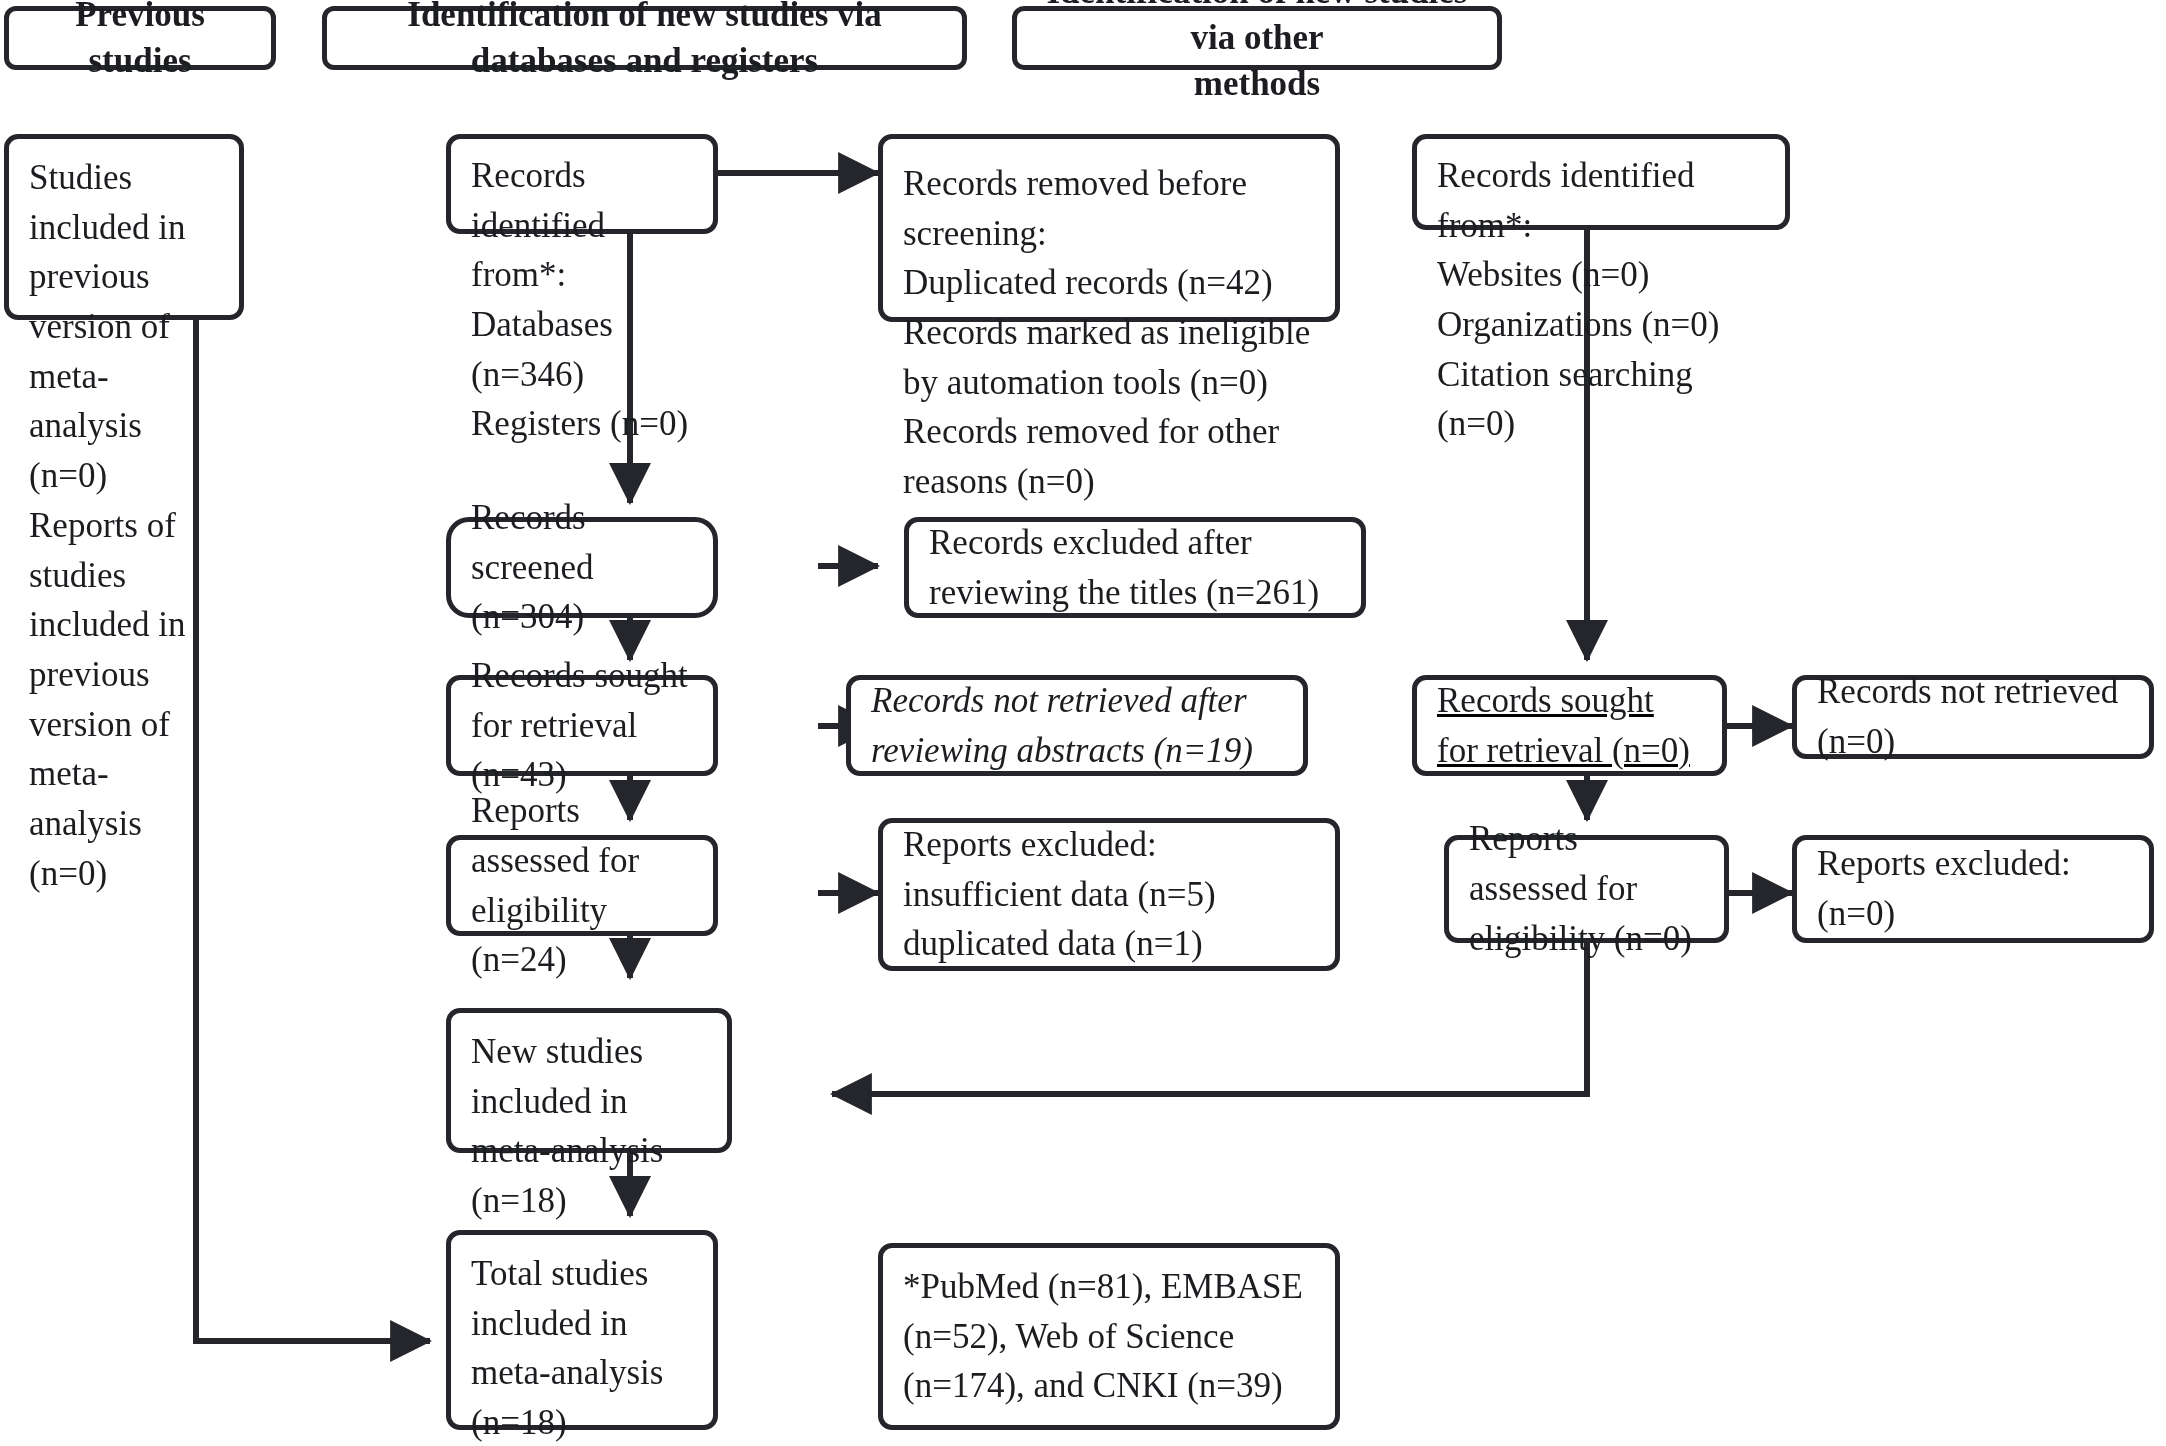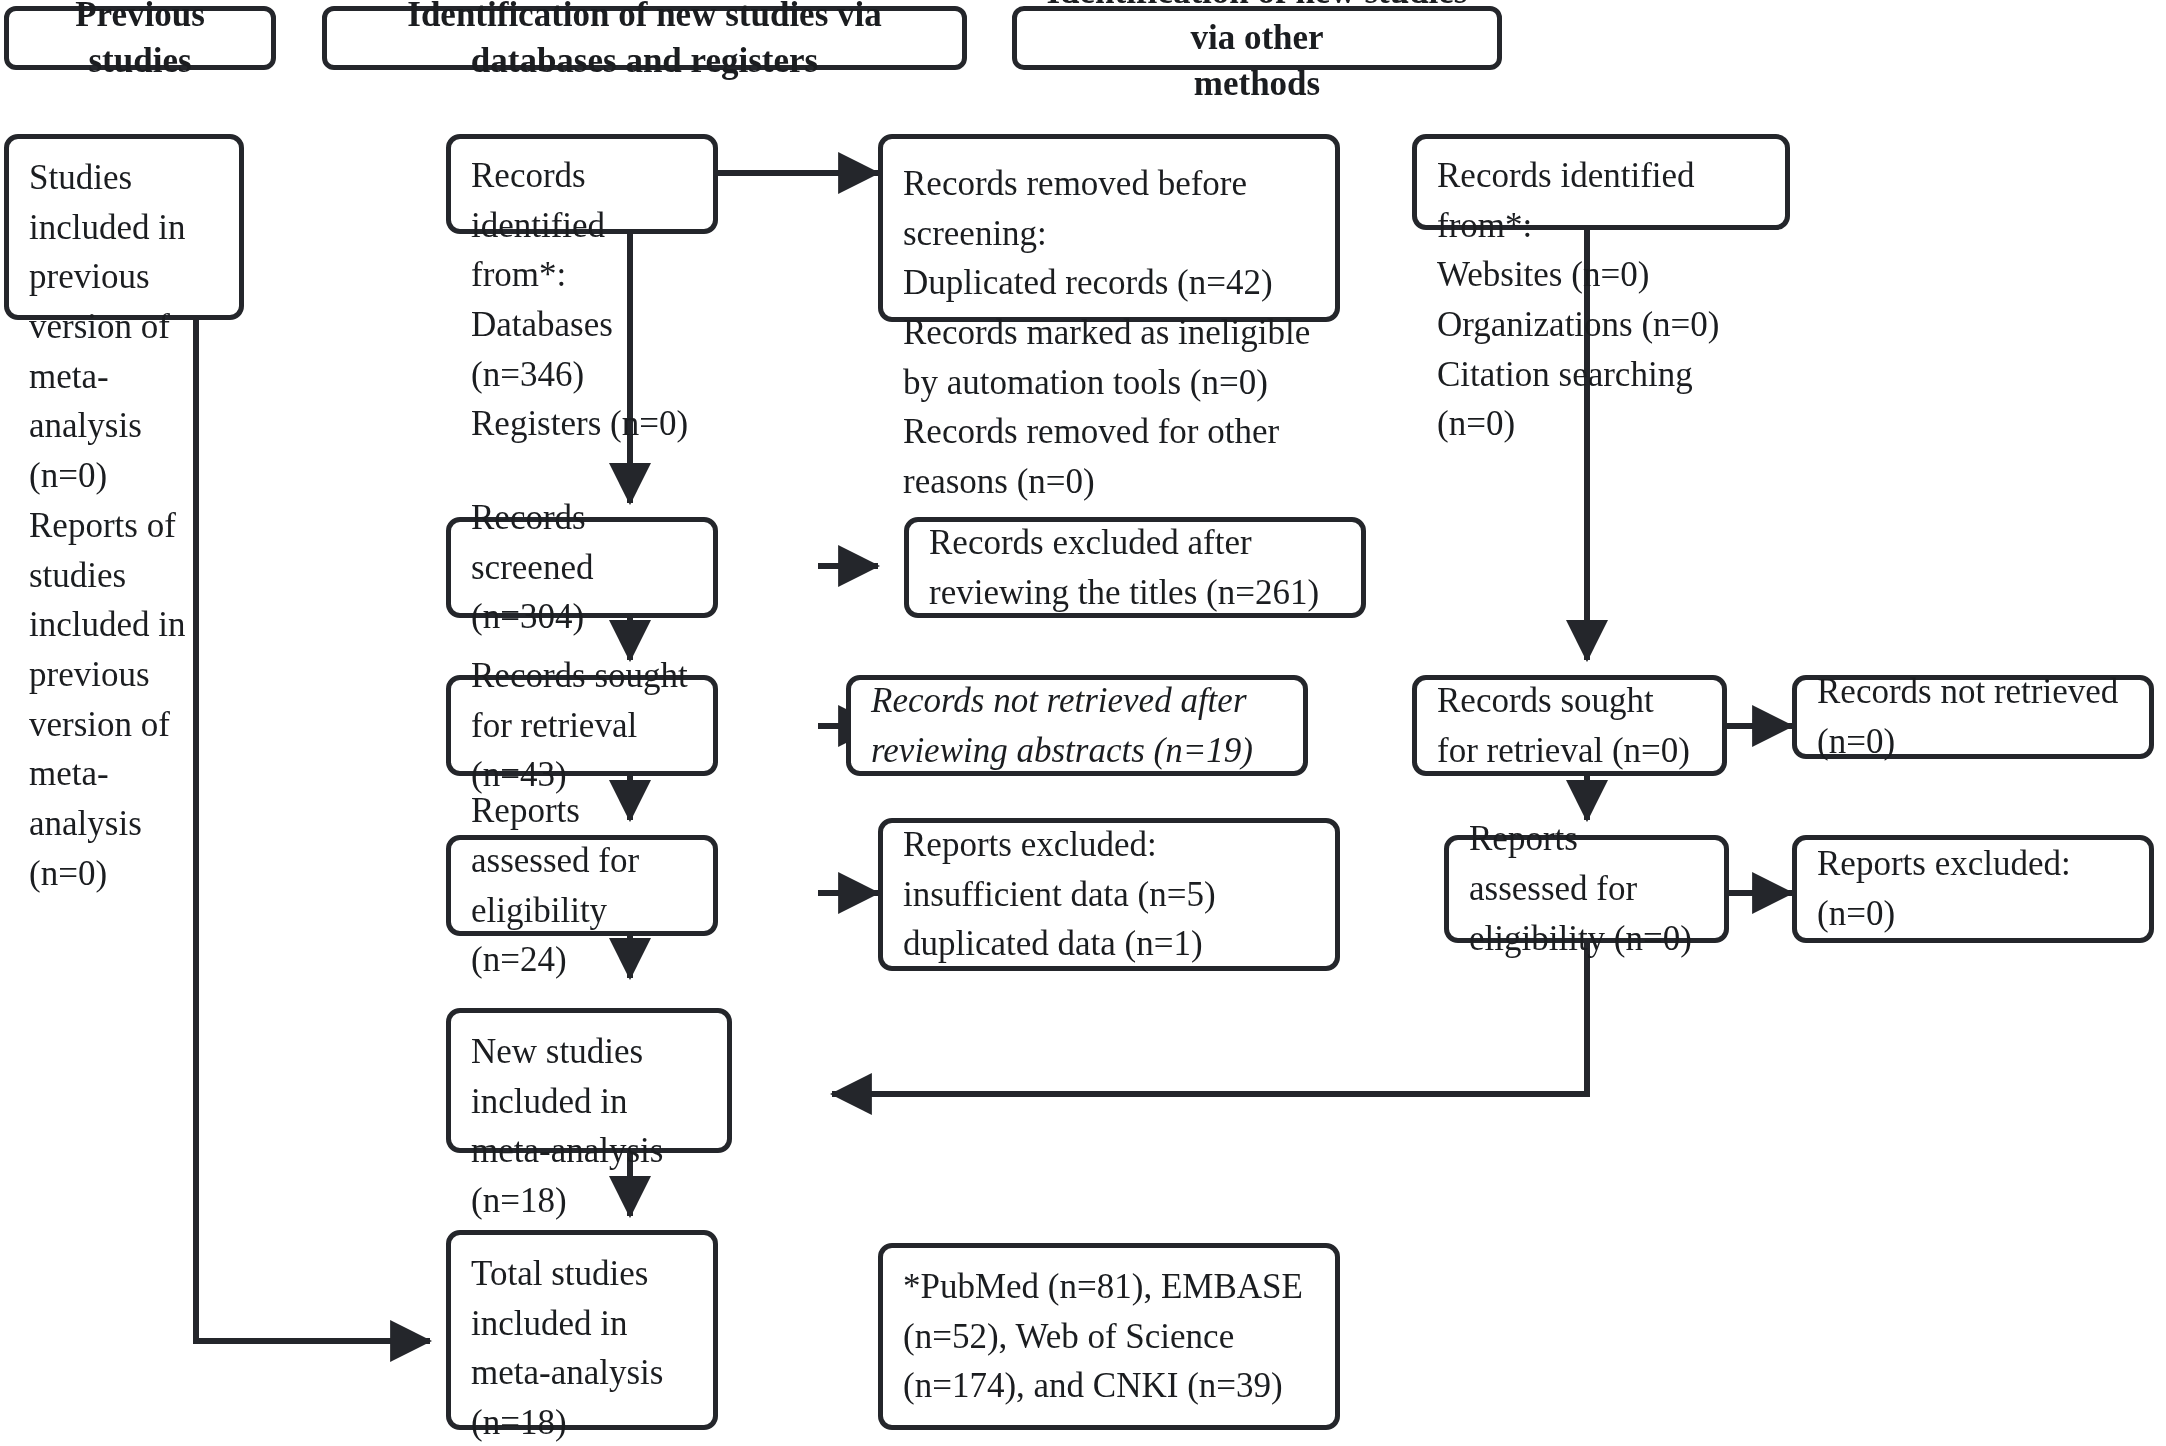--- a/index.html
+++ b/index.html
@@ -124,21 +124,21 @@
 Registers (n=0)</div>
   </div>
 
   <div class="box" style="left:878px; top:134px; width:462px; height:188px; align-items:flex-start; padding-top:20px;">
     <div class="txt">Records removed before screening:
 Duplicated records (n=42)
 Records marked as ineligible by automation tools (n=0)
 Records removed for other reasons (n=0)</div>
   </div>
 
-  <div class="box" style="left:446px; top:517px; width:272px; height:101px;">
+  <div class="box" style="left:446px; top:517px; width:272px; height:101px;border-radius:23px;">
     <div class="txt">Records screened (n=304)</div>
   </div>
 
   <div class="box" style="left:878px; top:517px; width:462px; height:101px;margin-left:26px;">
     <div class="txt">Records excluded after reviewing the titles (n=261)</div>
   </div>
 
   <div class="box" style="left:446px; top:675px; width:272px; height:101px;">
     <div class="txt">Records sought for retrieval (n=43)</div>
   </div>
@@ -171,21 +171,21 @@
     <div class="txt">*PubMed (n=81), EMBASE (n=52), Web of Science (n=174), and CNKI (n=39)</div>
   </div>
 
   <div class="box" style="left:1412px; top:134px; width:378px; height:96px; align-items:flex-start; padding-top:12px;">
     <div class="txt">Records identified from*:
 Websites (n=0)
 Organizations (n=0)
 Citation searching (n=0)</div>
   </div>
 
-  <div class="box" style="left:1412px; top:675px; width:315px; height:101px;">
+  <div class="box" style="left:1412px; top:675px; width:315px; height:101px;text-decoration:underline;">
     <div class="txt">Records sought for retrieval (n=0)</div>
   </div>
 
   <div class="box" style="left:1792px; top:675px; width:362px; height:84px;">
     <div class="txt">Records not retrieved (n=0)</div>
   </div>
 
   <div class="box" style="left:1444px; top:835px; width:285px; height:108px;">
     <div class="txt">Reports assessed for eligibility (n=0)</div>
   </div>

